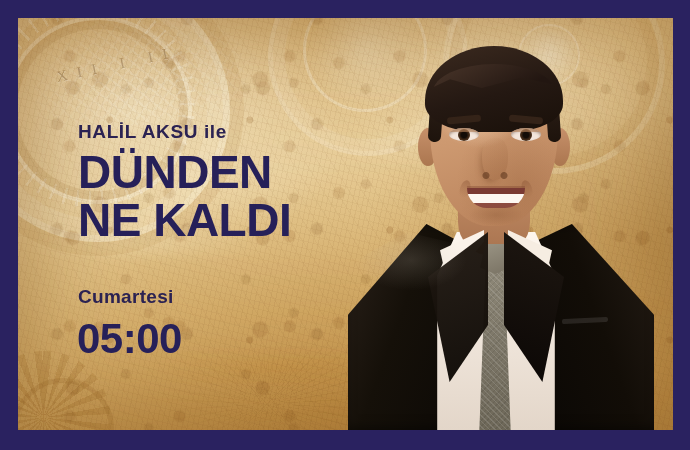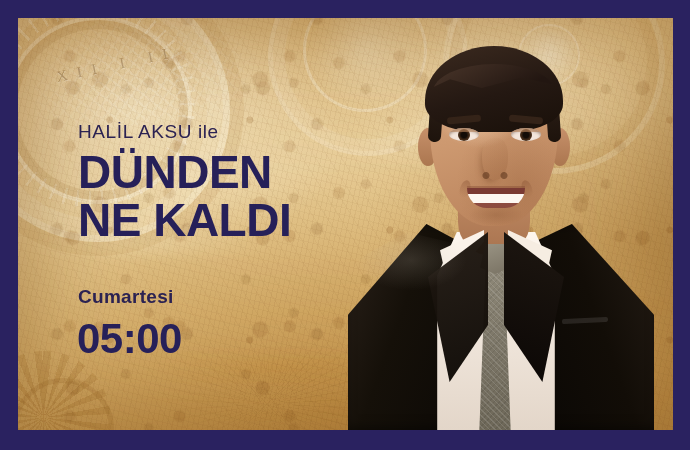--- a/index.html
+++ b/index.html
@@ -138,21 +138,21 @@
     text-shadow:0 1px 0 rgba(255,252,238,.5);
   }
   .vignette{
     position:absolute;inset:0;
     box-shadow:inset 0 0 70px 18px rgba(120,74,18,.30), inset 0 0 160px 40px rgba(140,92,30,.16);
   }
 
   
   .txt{position:absolute;z-index:20;color:#2a2460;}
   .host{
-    left:78px;top:121px;font-size:19px;font-weight:400;letter-spacing:.6px;
+    left:78px;top:121px;font-size:19px;font-weight:700;letter-spacing:.6px;
     color:#2b2252;
   }
   .title{
     left:78px;top:150px;font-size:46px;font-weight:800;line-height:.96;
     letter-spacing:-.5px;color:#262059;
   }
   .title .l2{display:block;margin-top:4px;}
   .day{
     left:78px;top:286px;font-size:19px;font-weight:600;letter-spacing:.3px;color:#2b2252;
   }

